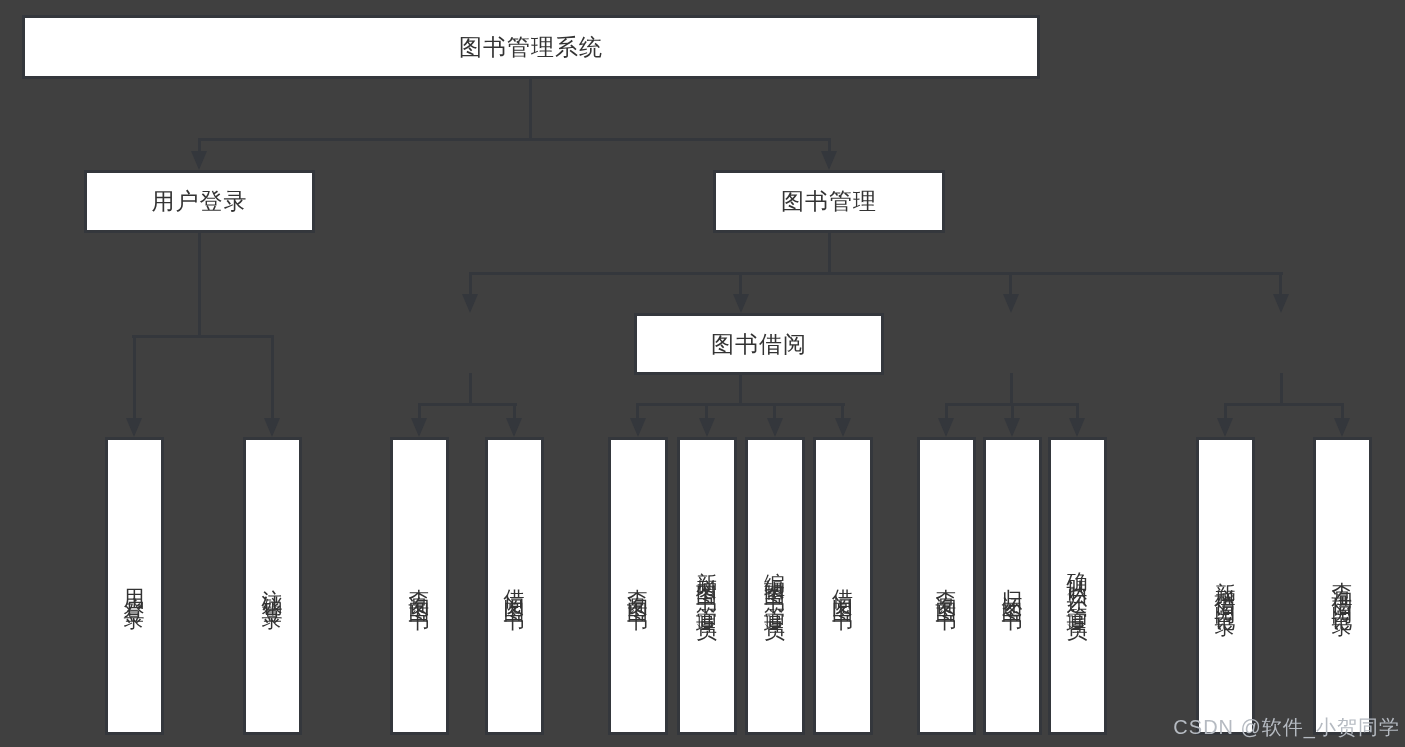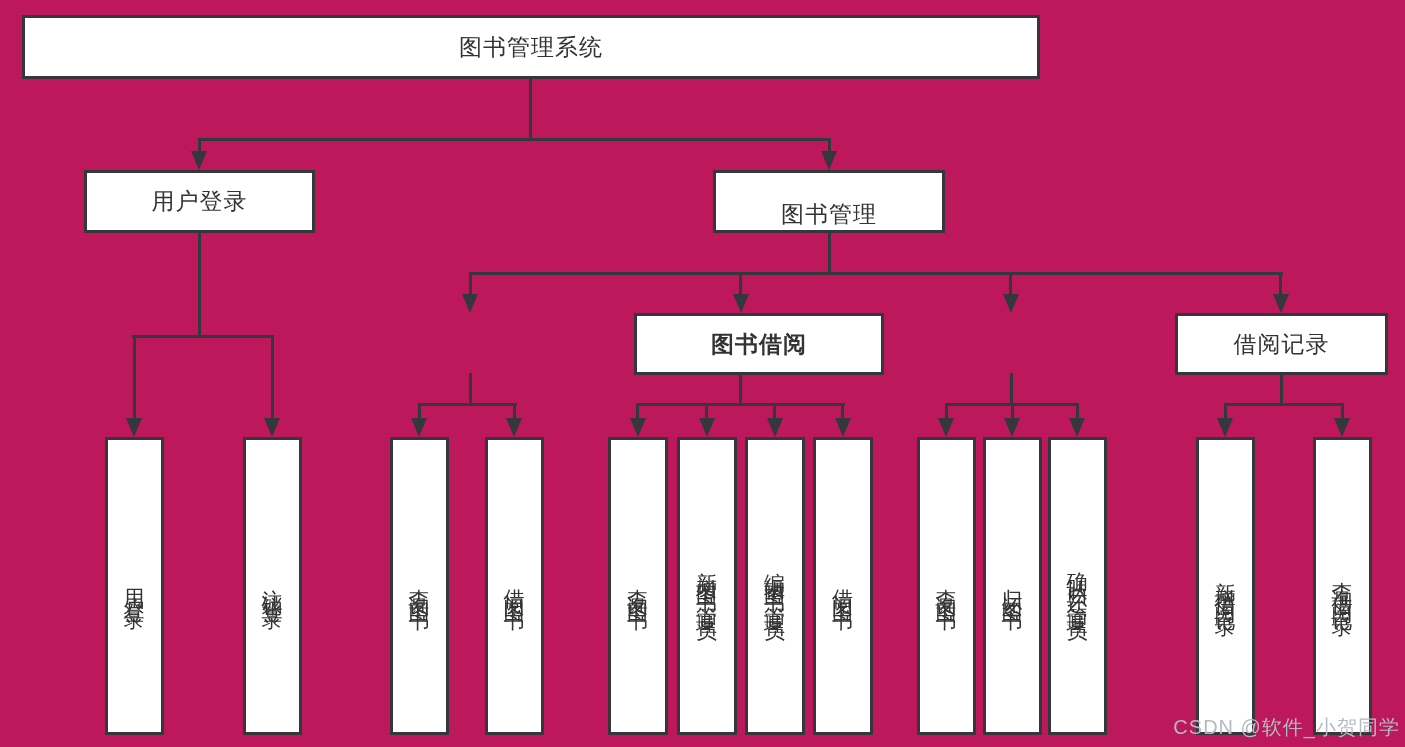--- a/index.html
+++ b/index.html
@@ -1,19 +1,19 @@
 <!DOCTYPE html>
 <html><head>
 <meta charset="utf-8">
 <style>
   html,body{margin:0;padding:0;background:#ffffff;}
   .canvas{
     position:relative;
     width:1405px;height:747px;
-    background:#be185d;
+    background:#404040;
     font-family:"Liberation Sans",sans-serif;
     color:#333333;
     overflow:hidden;
   }
   .box{
     position:absolute;
     box-sizing:border-box;
     background:#ffffff;
     border:3px solid #34373c;
     display:flex;
@@ -121,29 +121,26 @@
   <div class="arrow" style="left:1217px;top:418px;"></div>
   <div class="arrow" style="left:1334px;top:418px;"></div>
 
   <div class="box h" style="left:22px;top:15px;width:1018px;height:64px;">
     <span>图书管理系统</span>
   </div>
 
   <div class="box h" style="left:84px;top:170px;width:231px;height:63px;">
     <span>用户登录</span>
   </div>
-  <div class="box h" style="left:713px;top:170px;width:232px;height:63px;align-items:flex-end;">
+  <div class="box h" style="left:713px;top:170px;width:232px;height:63px;">
     <span>图书管理</span>
   </div>
 
-  <div class="box h" style="left:634px;top:313px;width:250px;height:62px;font-weight:bold;">
+  <div class="box h" style="left:634px;top:313px;width:250px;height:62px;">
     <span>图书借阅</span>
-  </div>
-  <div class="box h" style="left:1175px;top:313px;width:213px;height:62px;">
-    <span>借阅记录</span>
   </div>
 
   <div class="box v" style="left:105px;top:437px;width:59px;height:298px;">
     <span>用户登录</span>
   </div>
   <div class="box v" style="left:243px;top:437px;width:59px;height:298px;">
     <span>注销登录</span>
   </div>
 
   <div class="box v" style="left:390px;top:437px;width:59px;height:298px;">

